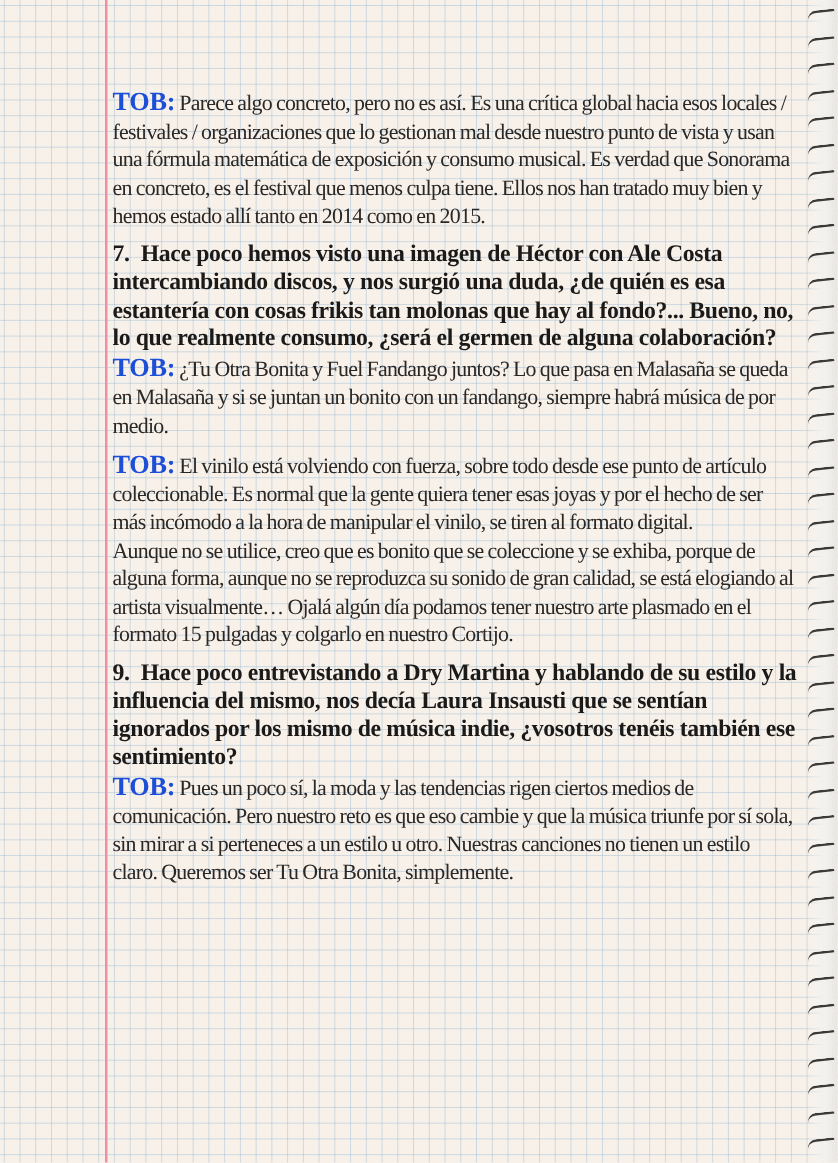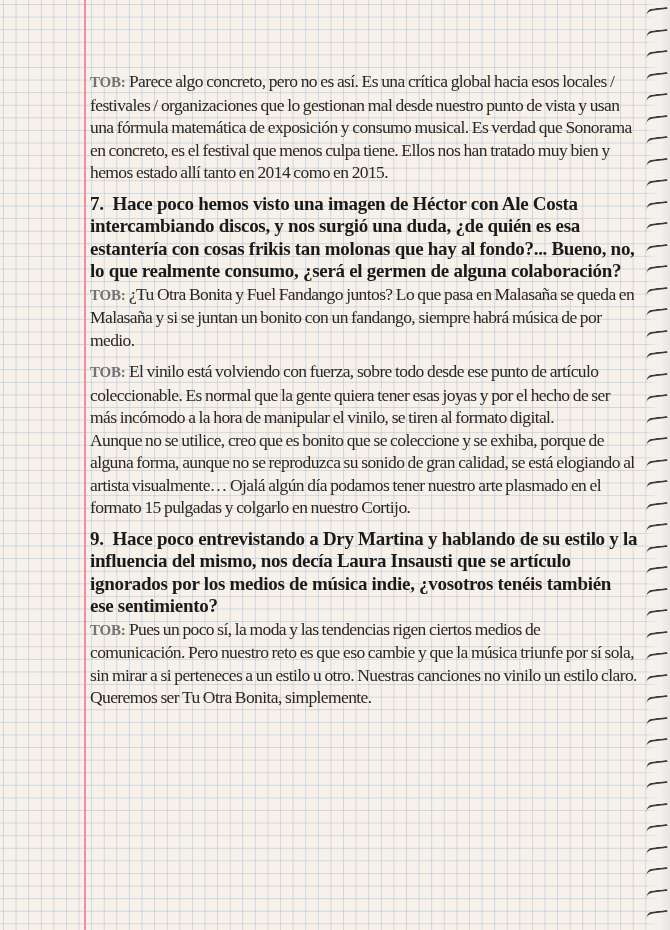--- a/index.html
+++ b/index.html
@@ -34,21 +34,21 @@
     .q {
       font-size: 19px; line-height: 22.5px; font-weight: bold;
       letter-spacing: -0.3px; margin: 0;
       transform-origin: left top;
     }
     .a {
       font-size: 17.5px; line-height: 22.5px; margin: 0;
       letter-spacing: -0.6px; word-spacing: -0.5px;
       color: #2a2725;
     }
-    .a .who { font-weight: bold; font-size: 15px; letter-spacing: -0.2px; color: #737373; }
+    .a .who { font-weight: bold; font-size: 21px; letter-spacing: -0.2px; color: #1d4ed8; }
     p { text-align: left; }
   </style>
 </head>
 <body>
 
 <div class="margin-line"></div>
 <div class="spiral" id="spiral">
     <div class="ring" style="top: 8px;"></div>
     <div class="ring" style="top: 29.5px;"></div>
     <div class="ring" style="top: 51px;"></div>
@@ -104,17 +104,17 @@
     <p class="q"><span>7.</span>&nbsp; <span>Hace poco hemos visto una imagen de Héctor con Ale Costa intercambiando discos, y nos surgió una duda, ¿de quién es esa estantería con cosas frikis tan molonas que hay al fondo?... Bueno, no, lo que realmente consumo, ¿será el germen de alguna colaboración?</span></p>
     <p class="a"><span class="who">TOB:</span> <span>¿Tu Otra Bonita y Fuel Fandango juntos? Lo que pasa en Malasaña se queda en Malasaña y si se juntan un bonito con un fandango, siempre habrá música de por medio.</span></p>
   </div>
 
   <div class="block">
     <p class="a"><span class="who">TOB:</span> <span>El vinilo está volviendo con fuerza, sobre todo desde ese punto de artículo coleccionable. Es normal que la gente quiera tener esas joyas y por el hecho de ser más incómodo a la hora de manipular el vinilo, se tiren al formato digital.</span></p>
     <p class="a"><span>Aunque no se utilice, creo que es bonito que se coleccione y se exhiba, porque de alguna forma, aunque no se reproduzca su sonido de gran calidad, se está elogiando al artista visualmente… Ojalá algún día podamos tener nuestro arte plasmado en el formato 15 pulgadas y colgarlo en nuestro Cortijo.</span></p>
   </div>
 
   <div class="block">
-    <p class="q"><span>9.</span>&nbsp; <span>Hace poco entrevistando a Dry Martina y hablando de su estilo y la influencia del mismo, nos decía Laura Insausti que se artículo ignorados por los medios de música indie, ¿vosotros tenéis también ese sentimiento?</span></p>
-    <p class="a"><span class="who">TOB:</span> <span>Pues un poco sí, la moda y las tendencias rigen ciertos medios de comunicación. Pero nuestro reto es que eso cambie y que la música triunfe por sí sola, sin mirar a si perteneces a un estilo u otro. Nuestras canciones no vinilo un estilo claro. Queremos ser Tu Otra Bonita, simplemente.</span></p>
+    <p class="q"><span>9.</span>&nbsp; <span>Hace poco entrevistando a Dry Martina y hablando de su estilo y la influencia del mismo, nos decía Laura Insausti que se sentían ignorados por los mismo de música indie, ¿vosotros tenéis también ese sentimiento?</span></p>
+    <p class="a"><span class="who">TOB:</span> <span>Pues un poco sí, la moda y las tendencias rigen ciertos medios de comunicación. Pero nuestro reto es que eso cambie y que la música triunfe por sí sola, sin mirar a si perteneces a un estilo u otro. Nuestras canciones no tienen un estilo claro. Queremos ser Tu Otra Bonita, simplemente.</span></p>
   </div>
 
 </div>
 
 </body></html>

